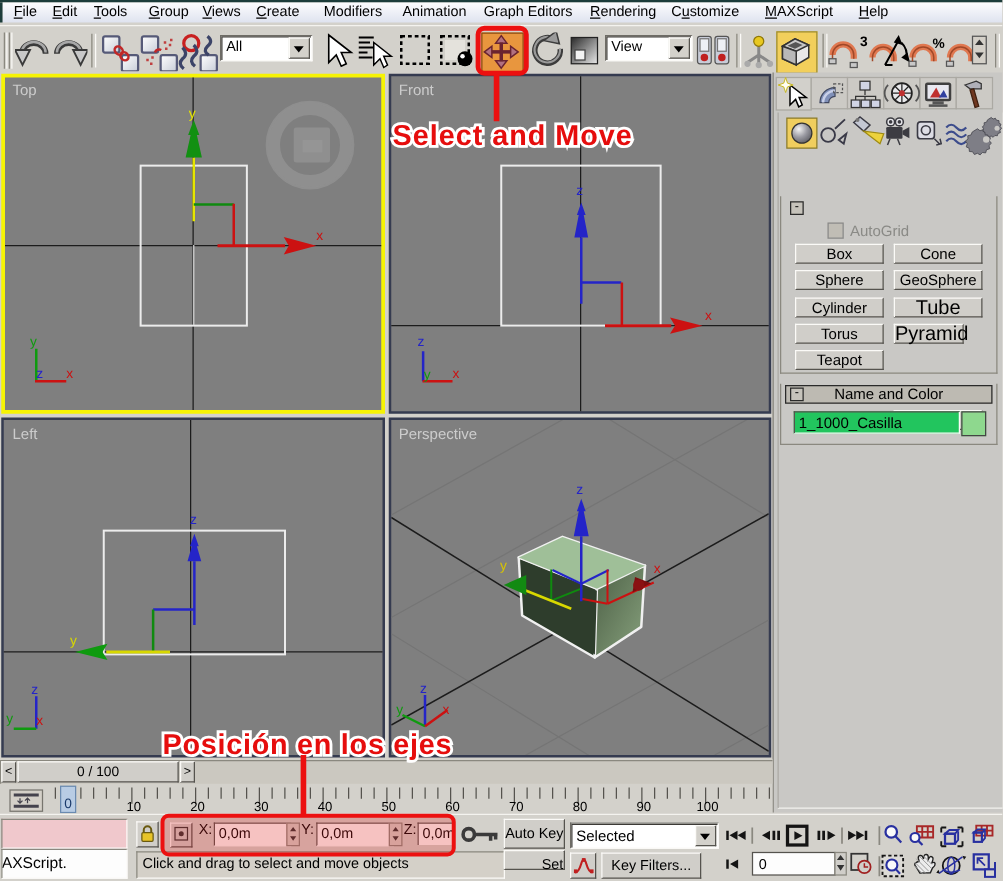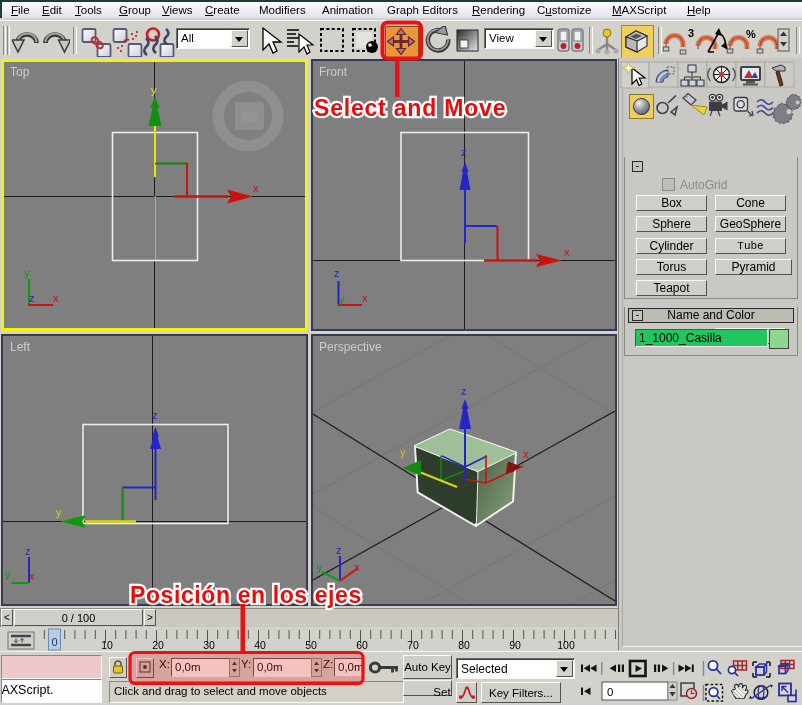--- a/index.html
+++ b/index.html
@@ -424,23 +424,23 @@
 
 <div class="abs" style="left:5px;top:99px;width:172px;height:141px;border:1px solid #8a887f;border-top:none;"></div>
 <div class="abs" style="left:13px;top:103px;width:9px;height:9px;background:#c6c3bb;border:1px solid #2a2a2a;line-height:7px;font-size:10px;text-align:center;">-</div>
 <div class="abs" style="left:43px;top:120px;width:11px;height:11px;background:#c0bdb5;border:1px solid #8a8a8a;"></div>
 <div class="abs" style="left:61px;top:120px;font-size:12px;color:#8a8a86;">AutoGrid</div>
 <div class="btn" style="left:17px;top:137px;width:71px;height:16px;font-size:12px;line-height:15px;">Box</div>
 <div class="btn" style="left:96px;top:137px;width:71px;height:16px;font-size:12px;line-height:15px;">Cone</div>
 <div class="btn" style="left:17px;top:158px;width:71px;height:16px;font-size:12px;line-height:15px;">Sphere</div>
 <div class="btn" style="left:96px;top:158px;width:71px;height:16px;font-size:12px;line-height:15px;">GeoSphere</div>
 <div class="btn" style="left:17px;top:180px;width:71px;height:16px;font-size:12px;line-height:15px;">Cylinder</div>
-<div class="btn" style="left:96px;top:180px;width:71px;height:16px;font-size:11px;line-height:15px;font-family:Liberation Mono, monospace;">Tube</div>
+<div class="btn" style="left:96px;top:180px;width:71px;height:16px;font-size:16px;line-height:15px;">Tube</div>
 <div class="btn" style="left:17px;top:201px;width:71px;height:16px;font-size:12px;line-height:15px;">Torus</div>
-<div class="btn" style="left:96px;top:201px;width:77px;height:16px;font-size:12px;line-height:15px;">Pyramid</div>
+<div class="btn" style="left:96px;top:201px;width:56px;height:16px;font-size:16px;line-height:15px;">Pyramid</div>
 <div class="btn" style="left:17px;top:222px;width:71px;height:16px;font-size:12px;line-height:15px;">Teapot</div>
 <div class="btn" style="left:96px;top:222px;width:71px;height:16px;font-size:12px;line-height:15px;margin-top:48px;">Plane</div>
 
 <div class="abs" style="left:5px;top:249px;width:172px;height:48px;border:1px solid #8a887f;border-top:none;"></div>
 <div class="abs" style="left:9px;top:250px;width:164px;height:13px;background:#bdbab2;border:1px solid #2a2a2a;font-size:12px;text-align:center;line-height:13px;">Name and Color</div>
 <div class="abs" style="left:13px;top:252px;width:9px;height:9px;background:#c6c3bb;border:1px solid #2a2a2a;line-height:7px;font-size:10px;text-align:center;">-</div>
 <div class="abs" style="left:16px;top:271px;width:128px;height:16px;background:#22c55e;border:1px solid #55534e;border-bottom-color:#fbfaf7;border-right-color:#fbfaf7;font-size:12px;padding-left:3px;line-height:16px;">1_1000_Casilla</div>
 <div class="abs" style="left:150px;top:271px;width:18px;height:18px;background:#8ed88e;border:1px solid #444;"></div>
 </div>
 <div id="timelinerow" class="abs" style="left:0;top:607px;width:618px;height:21px;background:#d3d1cb;">

